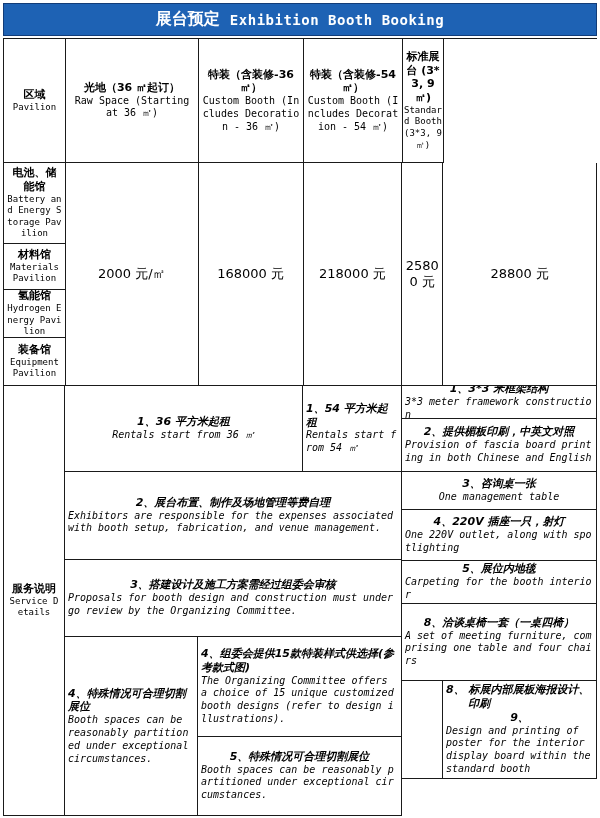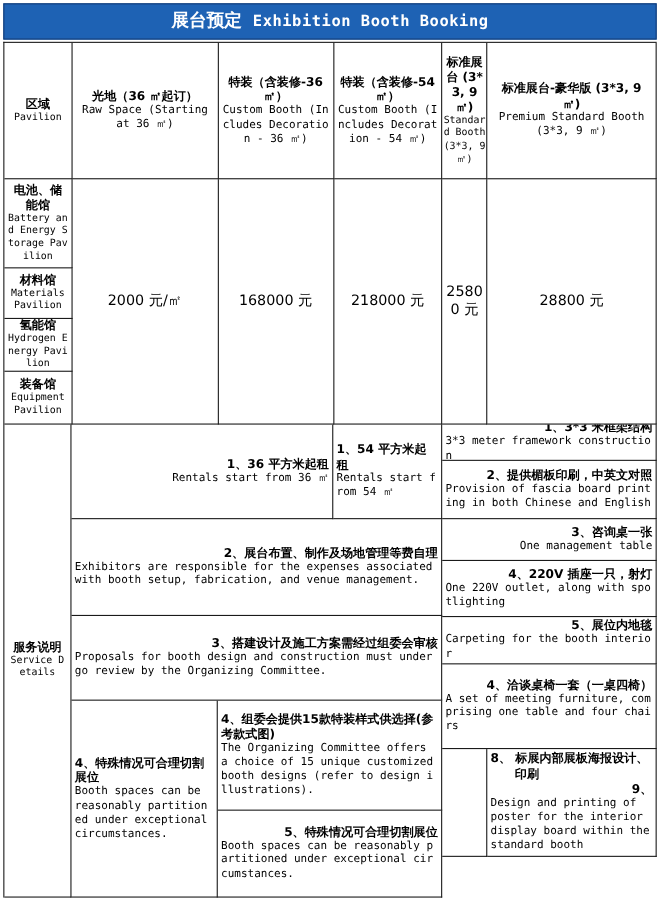--- a/index.html
+++ b/index.html
@@ -19,21 +19,21 @@
   .title-en{color:var(--titletext);font-weight:bold;font-size:14px;font-family:"DejaVu Sans Mono","Liberation Mono",monospace;letter-spacing:0.5px;}
   .tbl{width:594px;border-top:1px solid var(--line);border-left:1px solid var(--line);}
   .row{display:flex;}
   .col{display:flex;flex-direction:column;}
   .c{
     border-right:1px solid var(--line);border-bottom:1px solid var(--line);
     display:flex;flex-direction:column;justify-content:center;
     padding:2px 3px;overflow:hidden;
   }
   .center{align-items:center;text-align:center;}
-  .left{align-items:flex-end;text-align:left;}
+  .left{align-items:center;text-align:left;font-style:italic;}
   .zh{font-weight:bold;font-size:11px;line-height:1.25;word-break:break-all;font-family:"DejaVu Sans",sans-serif;}
   .en{font-size:10px;line-height:1.28;word-break:break-all;font-family:"DejaVu Sans Mono","Liberation Mono",monospace;}
   .en-s{font-size:9px;}
   .price{font-size:13px;font-weight:normal;}
   .hang{padding-left:2em;text-indent:-2em;}
 </style>
 </head>
 <body>
 
 <div class="page">
@@ -58,24 +58,20 @@
         <div class="zh">特装（含装修-36 ㎡）</div>
         <div class="en">Custom Booth (Includes Decoration - 36 ㎡)</div>
       </div>
       <div class="c center" style="width:99px">
         <div class="zh">特装（含装修-54 ㎡）</div>
         <div class="en">Custom Booth (Includes Decoration - 54 ㎡)</div>
       </div>
       <div class="c center" style="width:41px;padding:2px 1px">
         <div class="zh">标准展台 (3*3, 9 ㎡)</div>
         <div class="en en-s">Standard Booth (3*3, 9 ㎡)</div>
-      </div>
-      <div class="c center" style="width:154px">
-        <div class="zh">标准展台-豪华版 (3*3, 9 ㎡)</div>
-        <div class="en">Premium Standard Booth (3*3, 9 ㎡)</div>
       </div>
     </div>
 
     <div class="row" style="height:223px">
       <div class="col" style="width:62px">
         <div class="c center" style="height:81px">
           <div class="zh">电池、储能馆</div>
           <div class="en en-s">Battery and Energy Storage Pavilion</div>
         </div>
         <div class="c center" style="height:46px">
@@ -166,21 +162,21 @@
         </div>
         <div class="c left" style="height:51px;padding:1px 3px">
           <div class="zh">4、220V 插座一只，射灯</div>
           <div class="en">One 220V outlet, along with spotlighting</div>
         </div>
         <div class="c left" style="height:43px;padding:1px 3px">
           <div class="zh">5、展位内地毯</div>
           <div class="en">Carpeting for the booth interior</div>
         </div>
         <div class="c left" style="height:77px;padding:1px 3px">
-          <div class="zh">4、洽谈桌椅一套（一桌四椅）</div>
+          <div class="zh">8、洽谈桌椅一套（一桌四椅）</div>
           <div class="en">A set of meeting furniture, comprising one table and four chairs</div>
         </div>
         <div class="row" style="height:98px">
           <div class="c" style="width:41px"></div>
           <div class="c left" style="width:154px;padding:1px 3px">
             <div class="zh hang">8、 标展内部展板海报设计、印刷</div>
             <div class="zh">9、</div>
             <div class="en" style="word-break:normal">Design and printing of poster for the interior display board within the standard booth</div>
           </div>
         </div>

